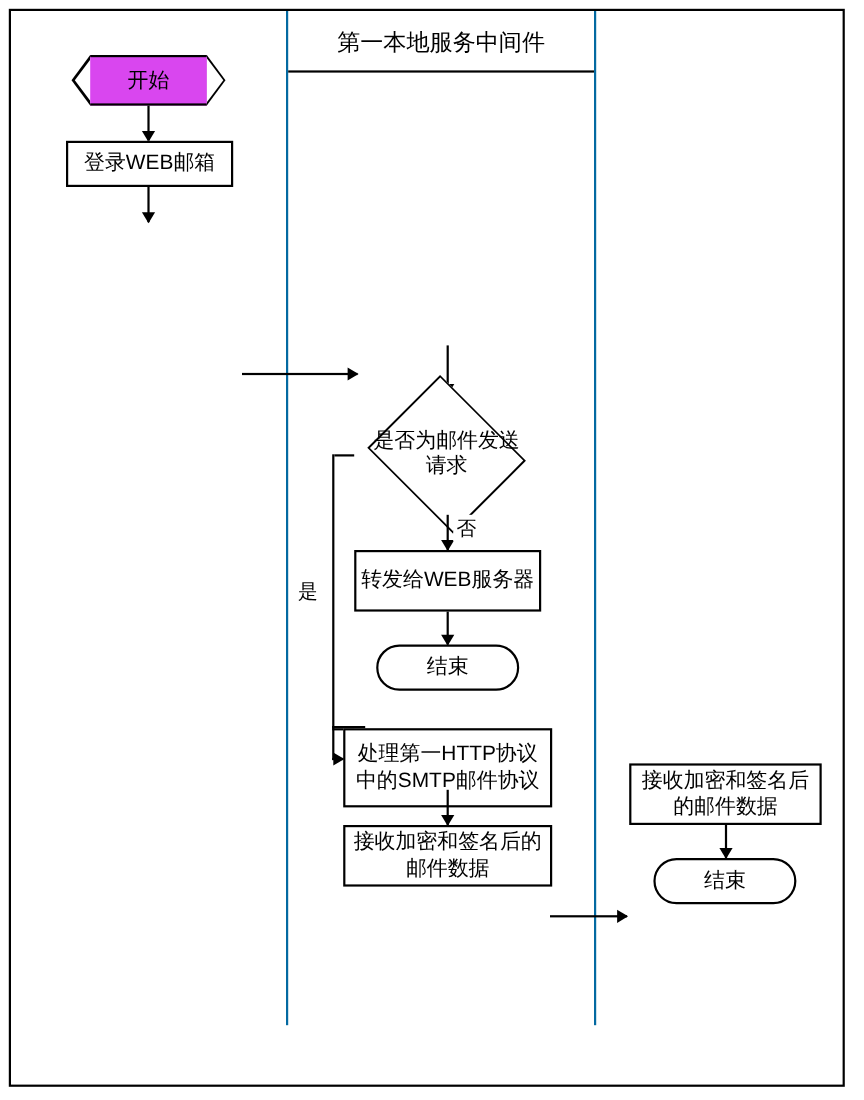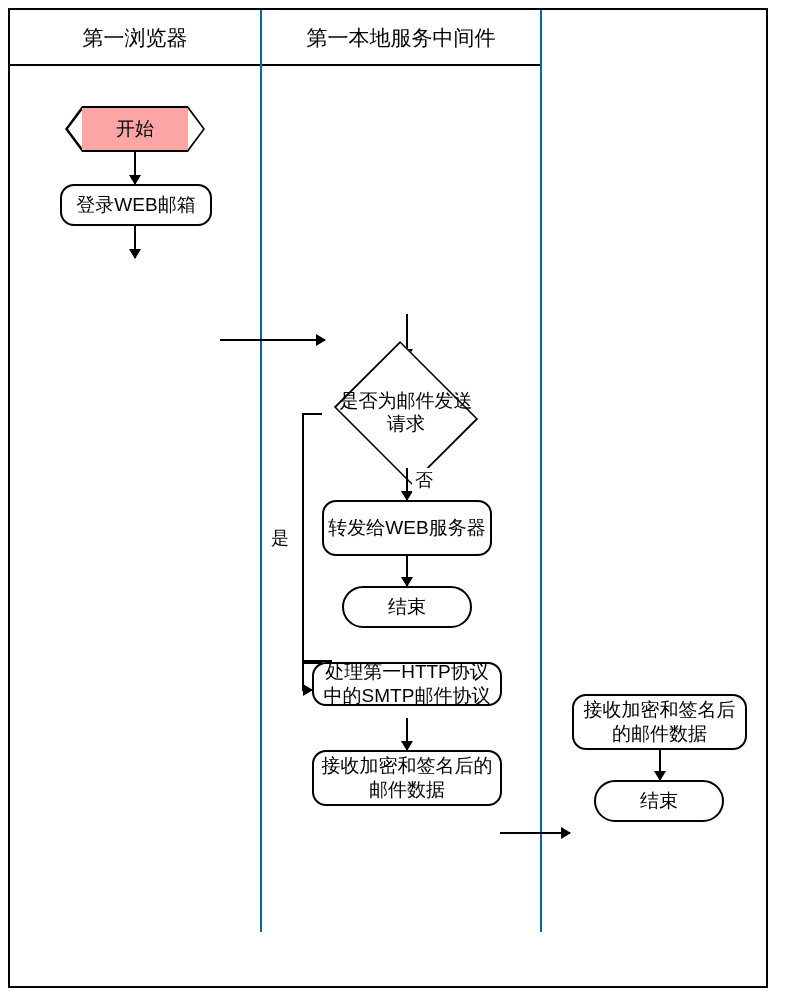--- a/index.html
+++ b/index.html
@@ -43,27 +43,26 @@
 
   
   .shape {
     position: absolute;
     background: #fff;
     text-align: center;
     line-height: 1.25;
     display: flex;
     align-items: center;
     justify-content: center;
-    border-radius: 14px;
   }
   
   .hex-wrap { position:absolute; left:55px; top:40px; width:140px; height:46px; }
   .hex-core {
     position:absolute; left:17px; right:17px; top:0; bottom:0;
-    border-top:2px solid #000; border-bottom:2px solid #000; background:#fca5a5;
+    border-top:2px solid #000; border-bottom:2px solid #000; background:#d946ef;
     display:flex; align-items:center; justify-content:center;
   }
   .hex-l, .hex-r { position:absolute; top:0; width:0; height:0; }
   .hex-l {
     left:0;
     border-top:23px solid transparent;
     border-bottom:23px solid transparent;
     border-right:17px solid #000;
   }
   .hex-l::after{
@@ -147,21 +146,21 @@
   .l2-intercept { left:65px; top:192px; width:160px; height:56px; }
   .l2-v1 { left:144px; top:248px; height:44px; } 
   .l2-diamond { left:59px; top:292px; }
   .l2-v2 { left:144px; top:402px; height:32px; } 
   .l2-no-label { left:150px; top:402px; }
   .l2-forward { left:60px; top:434px; width:170px; height:56px; }
   .l2-v3 { left:144px; top:490px; height:30px; } 
   .l2-end1 { left:80px; top:520px; width:130px; height:42px; }
   .l2-yes-label { left:6px; top:460px; }
 
-  .l2-smtp { left:50px; top:596px; width:190px; height:44px; padding:0 4px; } 
+  .l2-smtp { left:50px; top:596px; width:190px; height:72px; padding:0 4px; } 
 
   .l2-v4 { left:144px; top:652px; height:32px; } 
   .l2-encrypt { left:50px; top:684px; width:190px; height:56px; padding:0 4px; } 
   
   
   
 
   
   .l3-recv { left:30px; top:684px; width:175px; height:56px; padding:0 4px; }
   .l3-v { left:117px; top:740px; height:30px; }
@@ -178,21 +177,20 @@
   }
 </style>
 </head>
 <body>
 
 <div class="outer-frame">
 
   <div class="lanes">
 
     <div class="lane lane-1">
-      <div class="lane-header">第一浏览器</div>
       <div class="lane-body">
 
         <div class="hex-wrap">
           <div class="hex-l"></div>
           <div class="hex-r"></div>
           <div class="hex-core">开始</div>
         </div>
 
         <div class="v-arrow l1-a1"></div>
 

